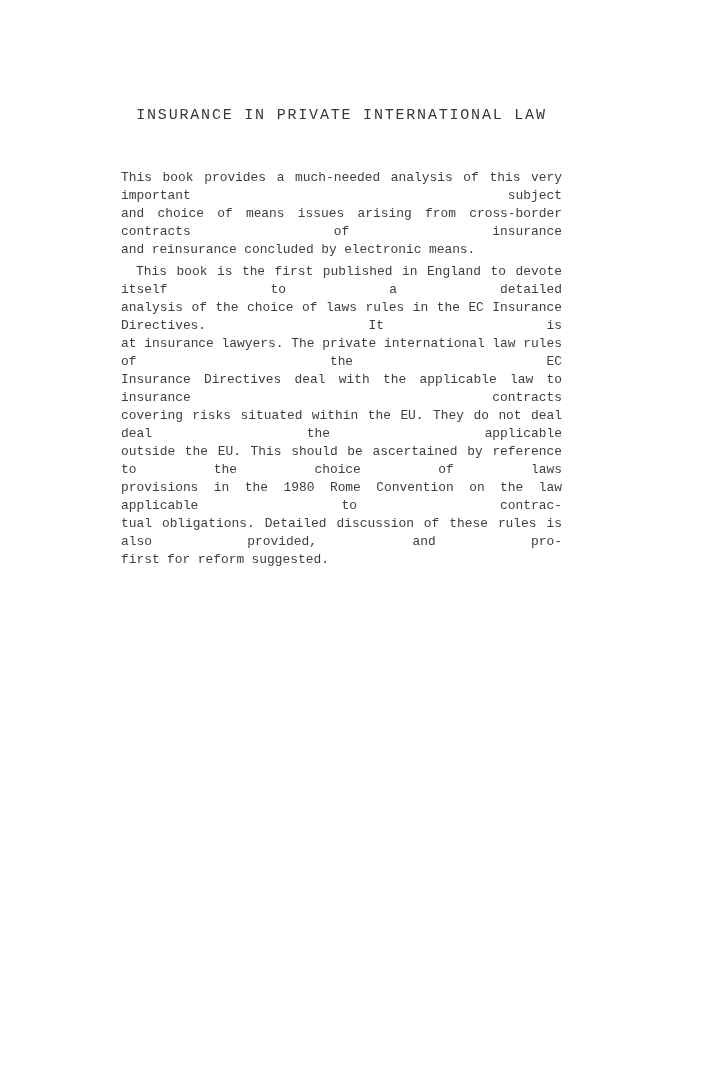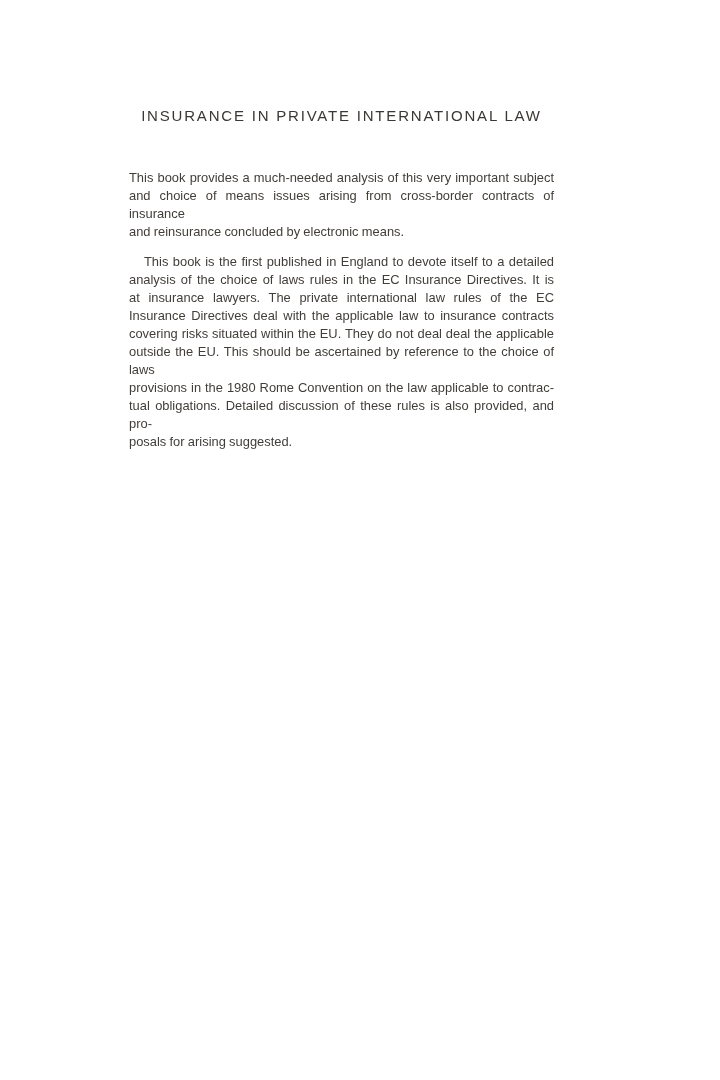--- a/index.html
+++ b/index.html
@@ -5,41 +5,41 @@
   html, body {
     margin: 0;
     padding: 0;
     background: #ffffff;
   }
   .page {
     position: relative;
     width: 720px;
     height: 972px;
     background: var(--background, #ffffff);
-    font-family: Liberation Sans, sans-serif;
+    font-family: Liberation Mono, monospace;
     overflow: hidden;
   }
   .text-block {
     position: absolute;
     left: 117px;
     top: 107px;
     width: 449px;
   }
   .title {
     margin: 0 0 44px 0;
     font-size: 15px;
     font-weight: normal;
     letter-spacing: 1.8px;
     line-height: 18px;
     text-align: center;
     color: var(--title, #3b3733);
     white-space: nowrap;
   }
   .para {
-    margin: 12px;
+    margin: 4px;
   }
   .line {
     font-size: 12.9px;
     line-height: 18px;
     color: var(--text, #413d39);
     text-align: justify;
     text-align-last: justify;
     word-spacing: -0.3px;
   }
   .line.last {
@@ -63,17 +63,17 @@
         </div>
         <div class="para">
           <div class="line indent">This book is the first published in England to devote itself to a detailed</div>
           <div class="line">analysis of the choice of laws rules in the EC Insurance Directives. It is</div>
           <div class="line">at insurance lawyers. The private international law rules of the EC</div>
           <div class="line">Insurance Directives deal with the applicable law to insurance contracts</div>
           <div class="line">covering risks situated within the EU. They do not deal deal the applicable</div>
           <div class="line">outside the EU. This should be ascertained by reference to the choice of laws</div>
           <div class="line">provisions in the 1980 Rome Convention on the law applicable to contrac-</div>
           <div class="line">tual obligations. Detailed discussion of these rules is also provided, and pro-</div>
-          <div class="line last">posals for arising suggested.</div>
+          <div class="line last">first for reform suggested.</div>
         </div>
       </div>
   </div>
 </div>
 
 </body></html>

